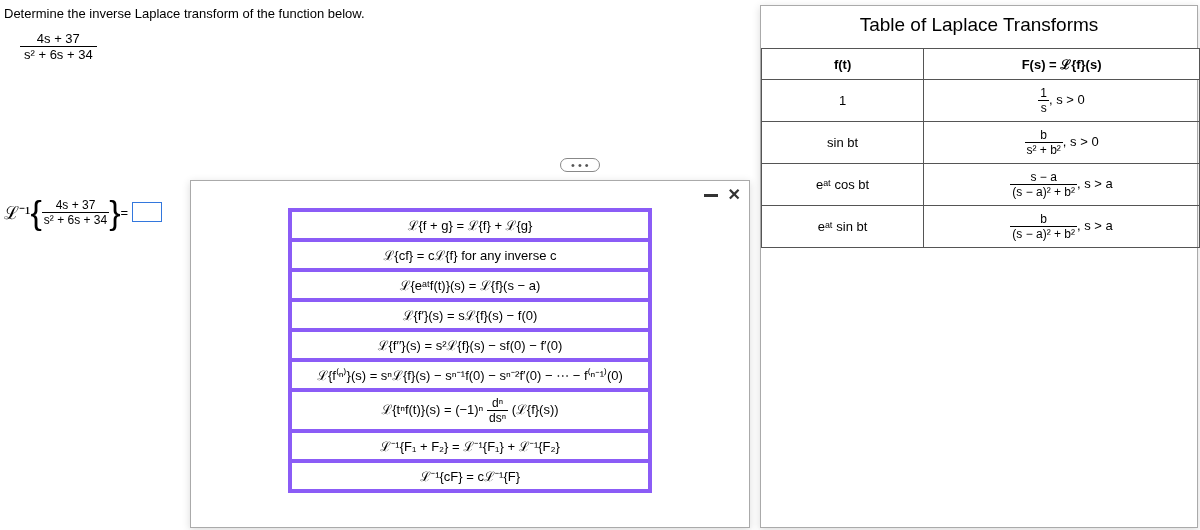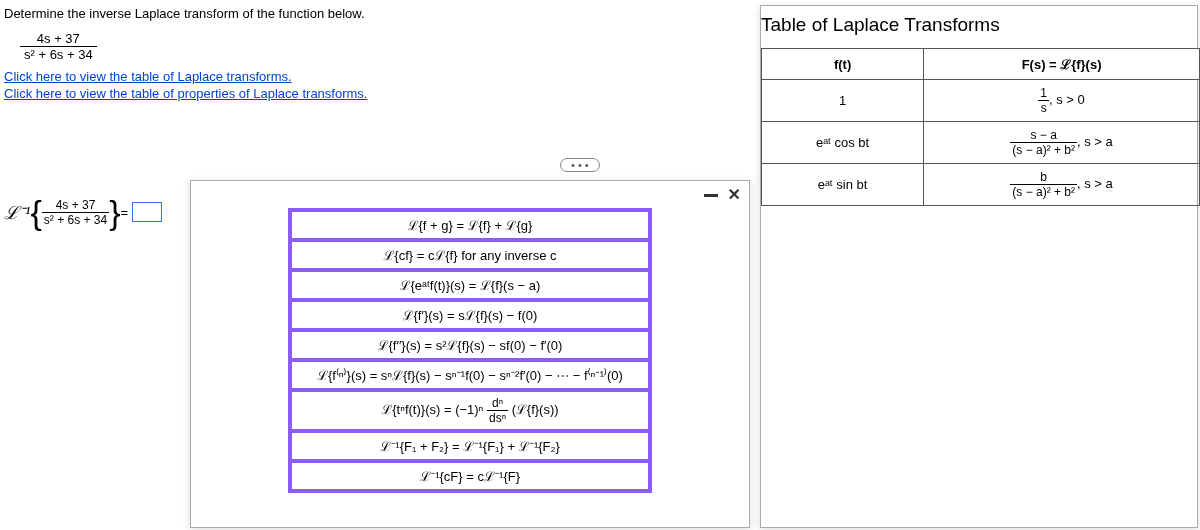--- a/index.html
+++ b/index.html
@@ -51,21 +51,21 @@
       font-size: 11px;
       cursor: pointer;
       color: #555;
     }
     .answer-row {
       position: absolute;
       left: 4px; top: 195px;
       display: flex;
       align-items: center;
     }
-    .script-L { font-family: 'Brush Script MT', cursive; font-size: 18px; font-style: italic; }
+    .script-L { font-family: 'Brush Script MT', cursive; font-size: 18px; }
     .brace-frac {
       display: inline-flex;
       align-items: center;
       font-size: 16px;
     }
     .big-brace { font-size: 34px; font-weight: normal; line-height: 34px; }
     .answer-box {
       width: 30px; height: 20px;
       border: 1px solid #3377dd;
       background: #fff;
@@ -89,21 +89,21 @@
     .modal-header {
       display: flex;
       justify-content: flex-end;
       align-items: center;
       padding: 4px 8px;
       gap: 10px;
       border-bottom: 0;
     }
     .modal-title {
       font-size: 19px;
-      text-align: left;
+      text-align: center;
       padding: 8px 0 12px 0;
     }
     .icon-btn {
       cursor: pointer;
       font-size: 16px;
       color: #333;
       background: none;
       border: none;
       font-weight: bold;
     }
@@ -151,24 +151,20 @@
     .sfrac .d { display: block; border-top: 1px solid #000; padding: 0 2px; }
   </style>
 </head>
 <body>
 
 <div class="left-panel">
   <div class="problem-text">Determine the inverse Laplace transform of the function below.</div>
   <div class="fraction">
     <span class="num">4s + 37</span>
     <span class="den">s² + 6s + 34</span>
-  </div>
-  <div class="links">
-    <a class="link">Click here to view the table of Laplace transforms.</a>
-    <a class="link">Click here to view the table of properties of Laplace transforms.</a>
   </div>
   <button class="dots-btn">• • •</button>
 
   <div class="answer-row">
     <span class="script-L">ℒ⁻¹</span>
     <span class="brace-frac">
       <span class="big-brace">{</span>
       <span class="sfrac">
         <span class="n">4s + 37</span>
         <span class="d">s² + 6s + 34</span>
@@ -224,20 +220,24 @@
     <tbody>
         <tr>
       <th>f(t)</th>
       <th>F(s) = ℒ{f}(s)</th>
     </tr>
     <tr>
       <td>1</td>
       <td><span class="sfrac"><span class="n">1</span><span class="d">s</span></span><span>, s &gt; 0</span></td>
     </tr>
     <tr>
+      <td>sin bt</td>
+      <td><span class="sfrac"><span class="n">b</span><span class="d">s² + b²</span></span><span>, s &gt; 0</span></td>
+    </tr>
+    <tr>
       <td>eᵃᵗ cos bt</td>
       <td><span class="sfrac"><span class="n">s − a</span><span class="d">(s − a)² + b²</span></span><span>, s &gt; a</span></td>
     </tr>
     <tr>
       <td>eᵃᵗ sin bt</td>
       <td><span class="sfrac"><span class="n">b</span><span class="d">(s − a)² + b²</span></span><span>, s &gt; a</span></td>
     </tr>
   </tbody>
     </table>
 </div>

